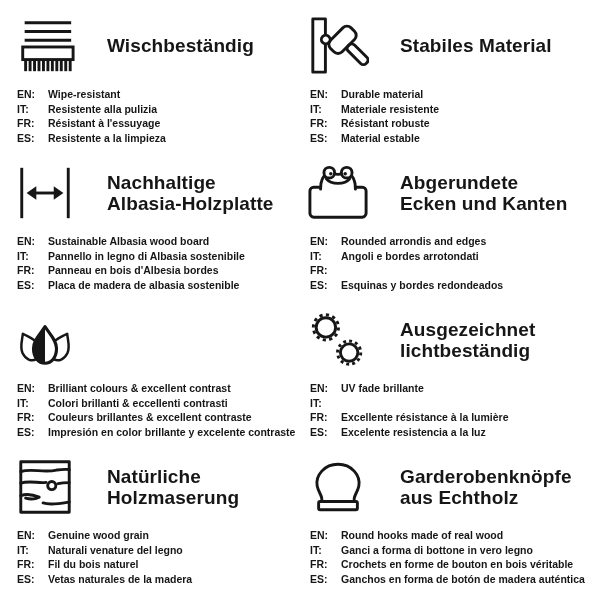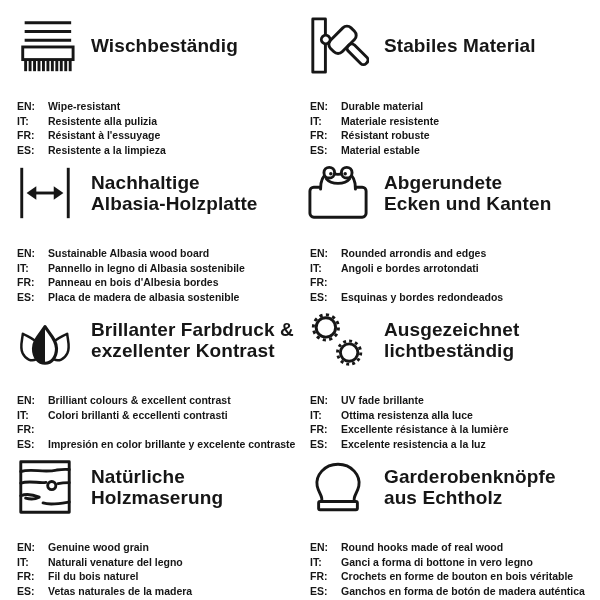--- a/index.html
+++ b/index.html
@@ -7,28 +7,28 @@
     width:600px;height:600px;background:#ffffff;color:#161616;
     font-family:"Liberation Sans",sans-serif;overflow:hidden;
   }
   .grid{
     display:grid;
     grid-template-columns:293px 293px;
     grid-template-rows:repeat(4,147px);
     padding:13px 0 0 14px;
   }
   .feature{overflow:visible;}
-  .feature-header{display:flex;align-items:center;gap:15px;min-height:66px;}
+  .feature-header{display:flex;align-items:center;gap:31px;min-height:66px;}
   .icon-box{width:62px;height:62px;flex:0 0 62px;}
   .icon-box svg{display:block;width:62px;height:62px;}
   .title{
     margin:0;font-size:19px;font-weight:700;line-height:1.13;
     white-space:pre-line;letter-spacing:.1px;color:#161616;
   }
-  .translations{margin-top:20px;padding-left:3px;}
+  .translations{margin-top:8px;padding-left:3px;}
   .t-row{display:flex;font-size:10.5px;font-weight:700;line-height:14.6px;}
   .t-lang{flex:0 0 31px;}
   .t-text{white-space:nowrap;}
   
   .st{stroke:#161616;stroke-width:3;fill:none;stroke-linecap:round;stroke-linejoin:round;}
   .stq{stroke:#161616;stroke-width:3;fill:none;stroke-linecap:butt;}
   .fill{fill:#161616;stroke:none;}
   .wht{fill:#ffffff;}
 </style>
 </head>
@@ -202,34 +202,33 @@
           <g transform="translate(48.5,38) rotate(27) scale(0.85)">
             <path class="st" stroke-width="3.5" d="M0,-16.5 C4.5,-9.5 11,-3.5 11,4.5 C11,13 6.2,18.5 0,18.5 C-6.2,18.5 -11,13 -11,4.5 C-11,-3.5 -4.5,-9.5 0,-16.5 Z"></path>
           </g>
           <g transform="translate(32,36) scale(1.08)">
             <path class="wht" d="M0,-16.5 C4.5,-9.5 11,-3.5 11,4.5 C11,13 6.2,18.5 0,18.5 C-6.2,18.5 -11,13 -11,4.5 C-11,-3.5 -4.5,-9.5 0,-16.5 Z"></path>
             <path class="fill" clip-path="url(#halfLeft)" d="M0,-16.5 C4.5,-9.5 11,-3.5 11,4.5 C11,13 6.2,18.5 0,18.5 C-6.2,18.5 -11,13 -11,4.5 C-11,-3.5 -4.5,-9.5 0,-16.5 Z"></path>
             <path class="st" stroke-width="2.9" d="M0,-16.5 C4.5,-9.5 11,-3.5 11,4.5 C11,13 6.2,18.5 0,18.5 C-6.2,18.5 -11,13 -11,4.5 C-11,-3.5 -4.5,-9.5 0,-16.5 Z"></path>
           </g>
         </svg>
       </div>
-      <h2 class="title">Brillanter Farbdruck &amp;
-exzellenter Kontrast</h2>
     </div>
     <div class="translations">
       <div class="t-row">
           <span class="t-lang">EN:</span>
           <span class="t-text">Brilliant colours &amp; excellent contrast</span>
         </div>
       <div class="t-row">
           <span class="t-lang">IT:</span>
           <span class="t-text">Colori brillanti &amp; eccellenti contrasti</span>
         </div>
       <div class="t-row">
           <span class="t-lang">FR:</span>
+          <span class="t-text">Couleurs brillantes &amp; excellent contraste</span>
         </div>
       <div class="t-row">
           <span class="t-lang">ES:</span>
           <span class="t-text">Impresión en color brillante y excelente contraste</span>
         </div>
     </div>
   </section>
 
   <section class="feature">
     <div class="feature-header">
@@ -244,21 +243,20 @@
       <h2 class="title">Ausgezeichnet
 lichtbeständig</h2>
     </div>
     <div class="translations">
       <div class="t-row">
           <span class="t-lang">EN:</span>
           <span class="t-text">UV fade brillante</span>
         </div>
       <div class="t-row">
           <span class="t-lang">IT:</span>
-          <span class="t-text">Ottima resistenza alla luce</span>
         </div>
       <div class="t-row">
           <span class="t-lang">FR:</span>
           <span class="t-text">Excellente résistance à la lumière</span>
         </div>
       <div class="t-row">
           <span class="t-lang">ES:</span>
           <span class="t-text">Excelente resistencia a la luz</span>
         </div>
     </div>

